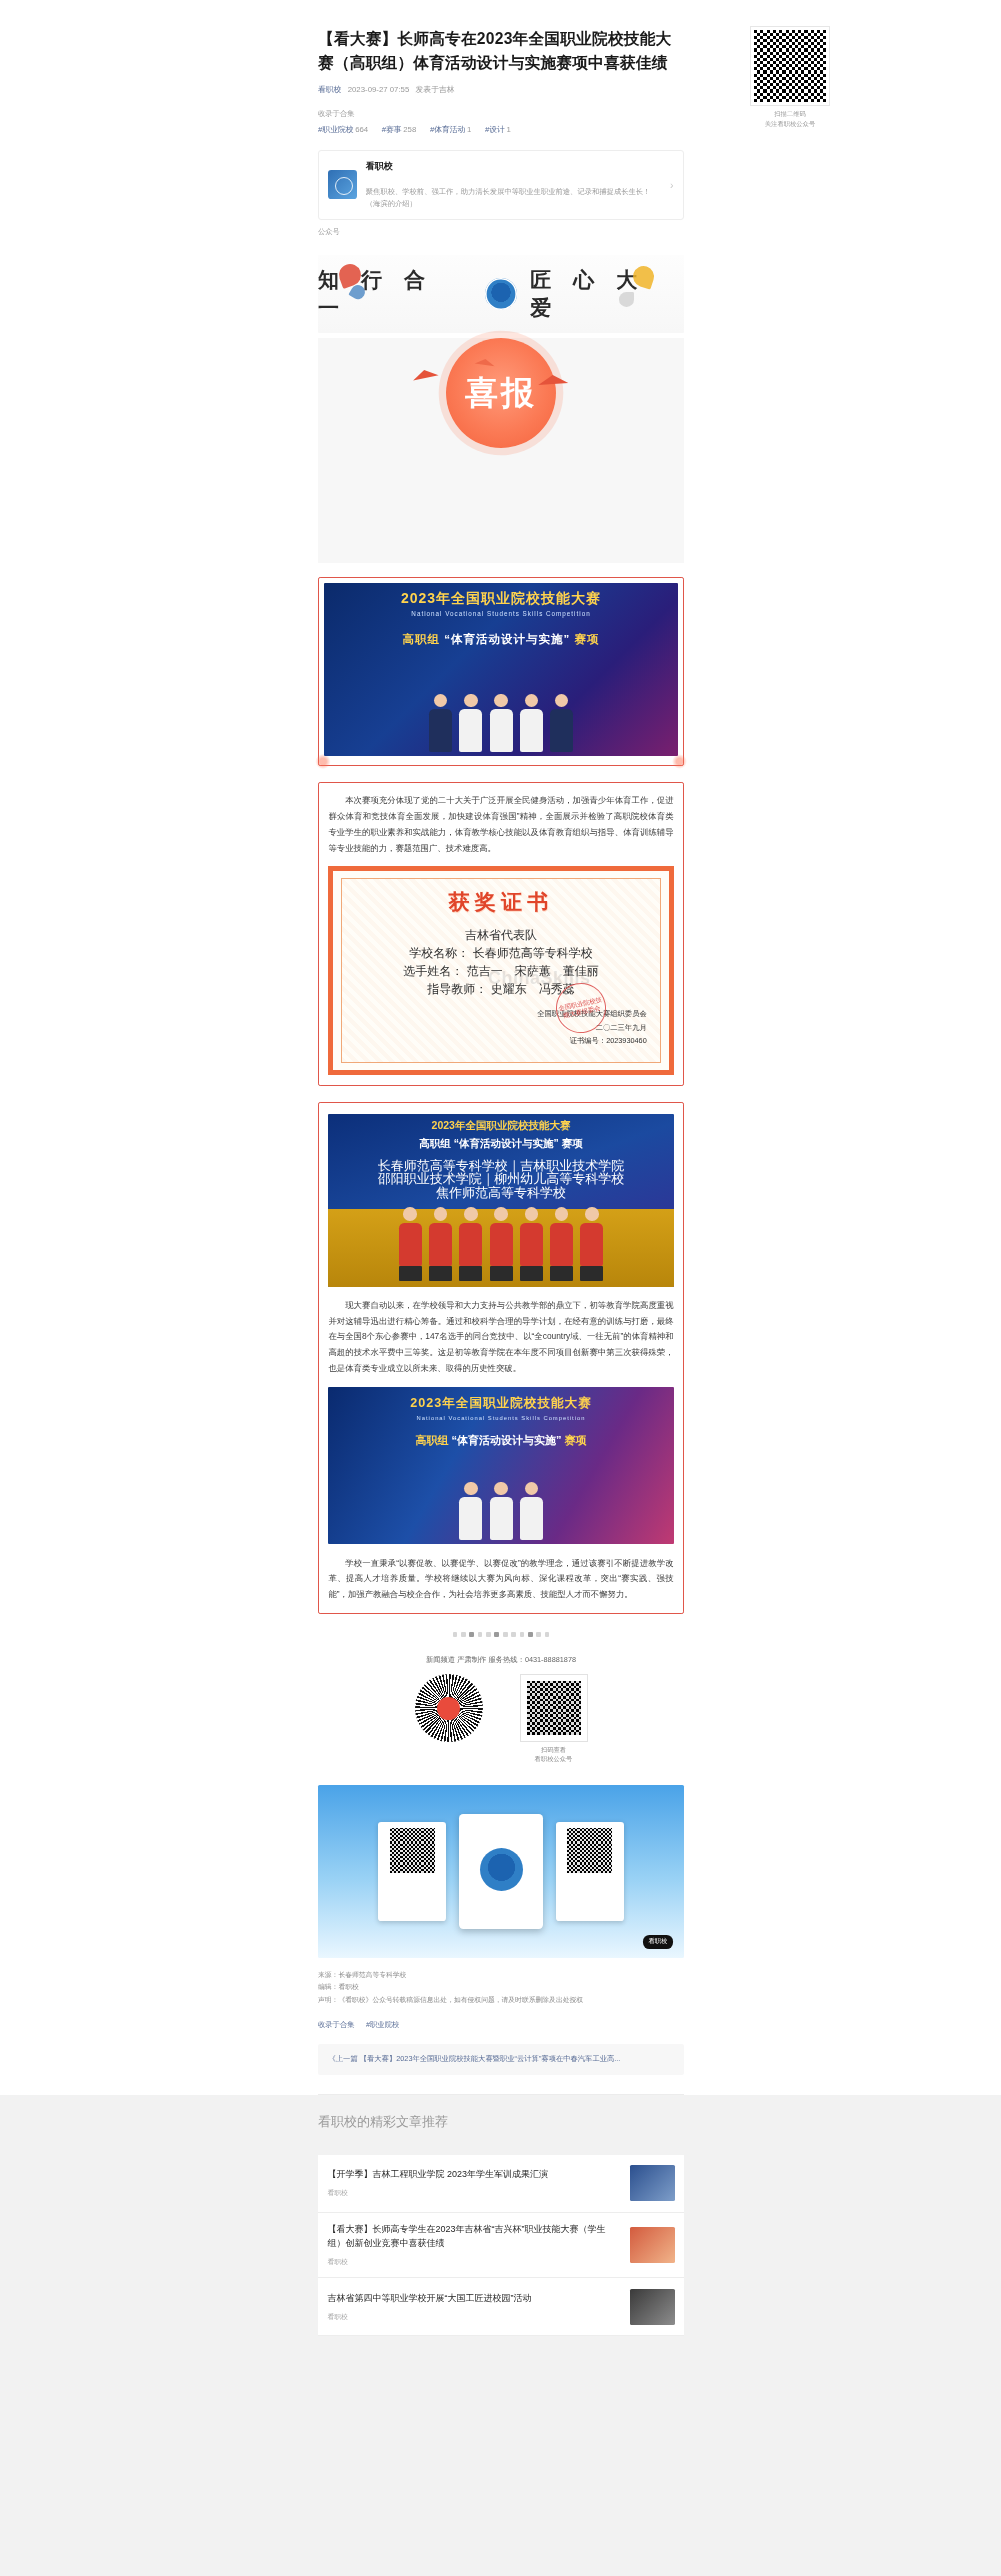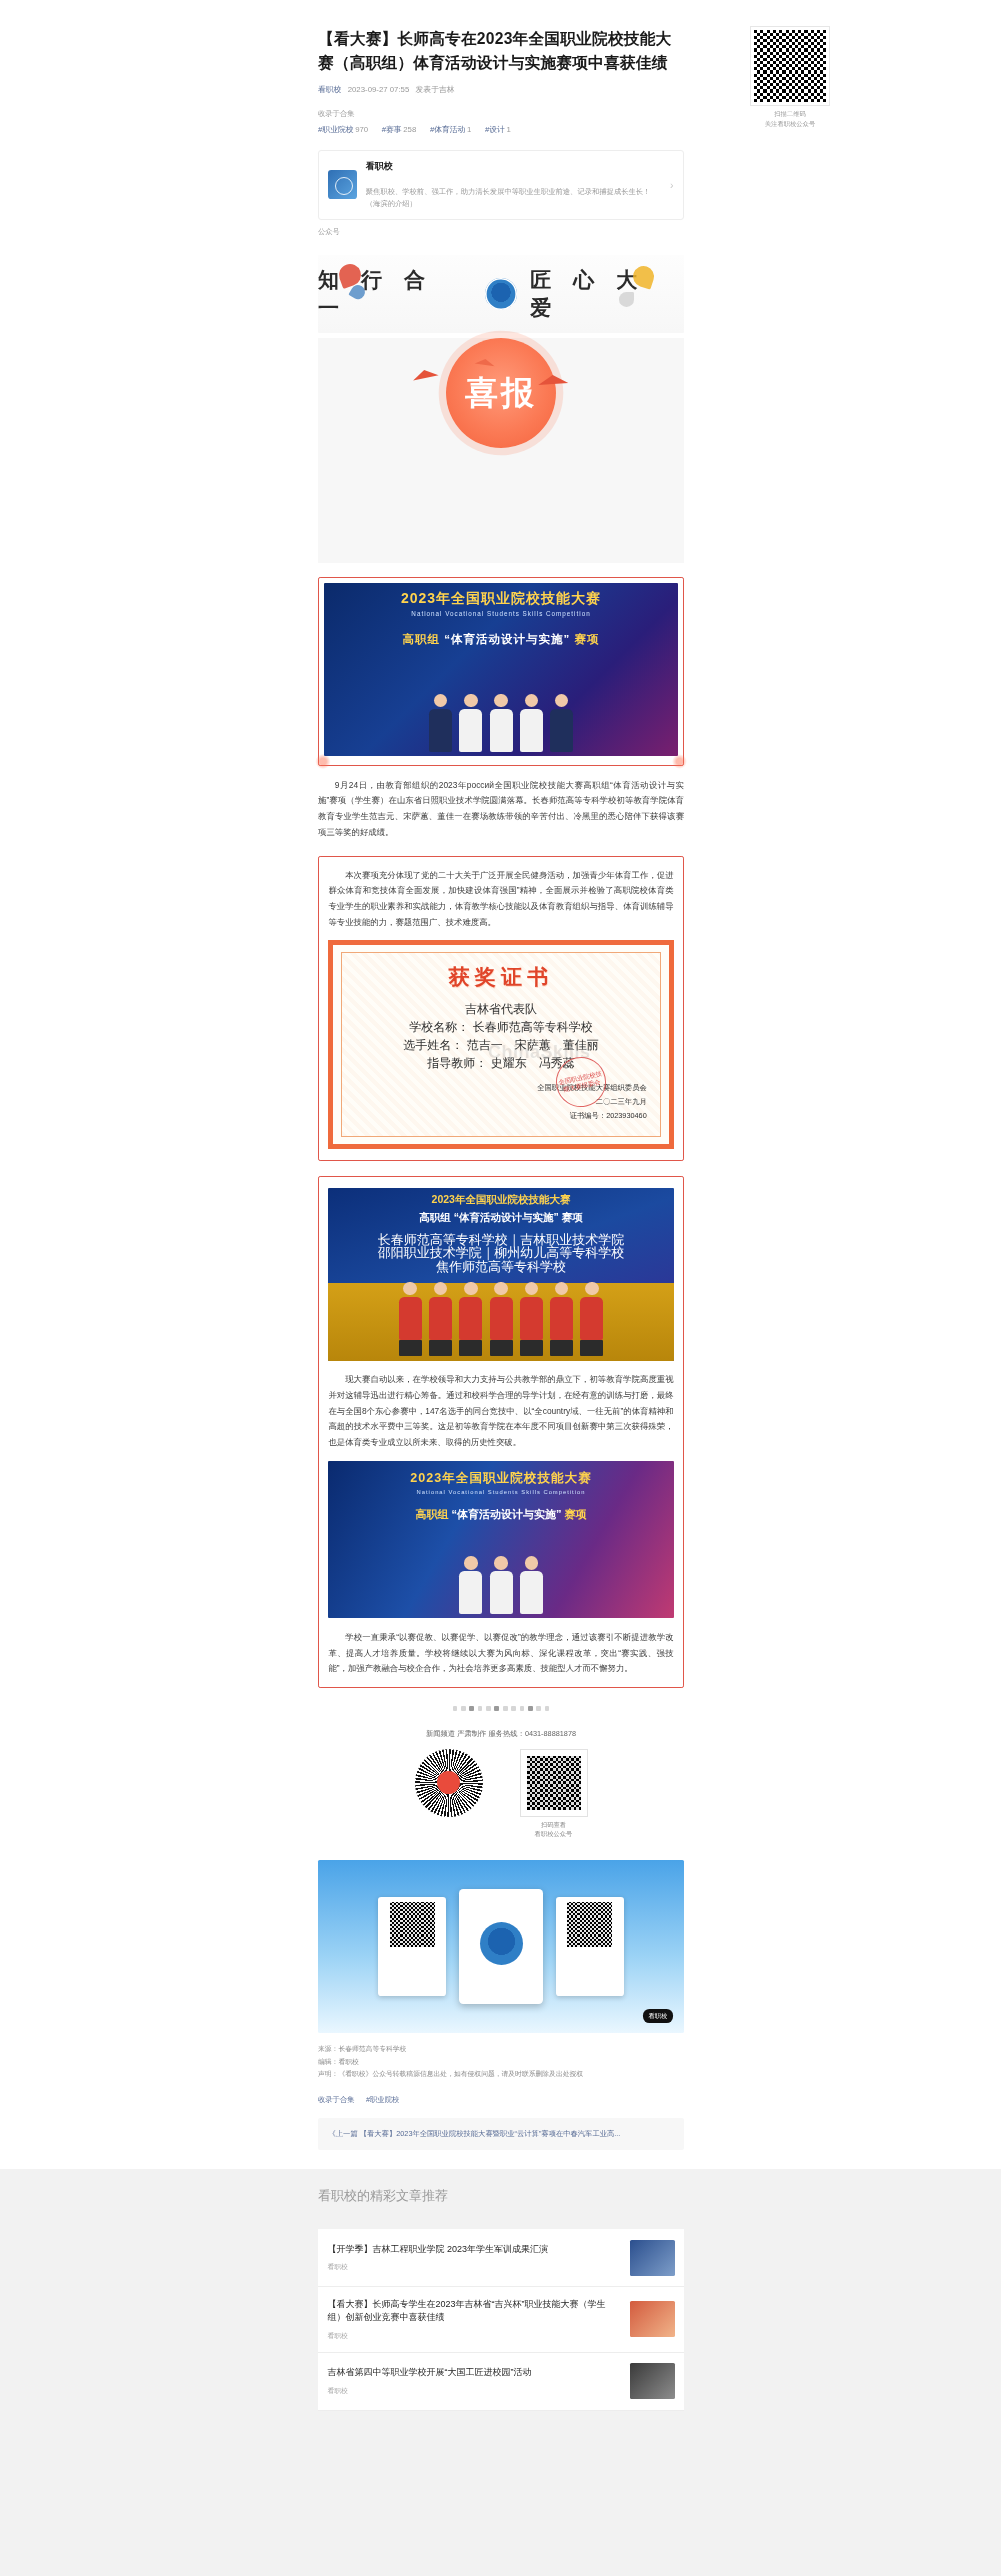--- a/index.html
+++ b/index.html
@@ -389,21 +389,21 @@
         <div class="title">【看大赛】长师高专在2023年全国职业院校技能大赛（高职组）体育活动设计与实施赛项中喜获佳绩</div>
         <div class="meta">
           <span class="account">看职校</span>
           <span>2023-09-27 07:55</span>
           <span>发表于吉林</span>
         </div>
 
         <div class="tags">
           <span class="tag-label">收录于合集</span>
           <div class="tag-row">
-            <span class="tag"><span>#职业院校</span><span class="cnt">970</span></span>
+            <span class="tag"><span>#职业院校</span><span class="cnt">664</span></span>
             <span class="tag"><span>#赛事</span><span class="cnt">258</span></span>
             <span class="tag"><span>#体育活动</span><span class="cnt">1</span></span>
             <span class="tag"><span>#设计</span><span class="cnt">1</span></span>
           </div>
         </div>
 
         <div class="profile-card">
           <div class="avatar"></div>
           <div class="profile-text">
             <div class="profile-name">看职校</div>
@@ -467,21 +467,20 @@
               </div>
             <div class="person dark">
                 <div class="h"></div>
                 <div class="b"></div>
               </div>
           </div>
         </div>
         <div class="photo-cap"></div>
       </div>
 
-      <div class="para">9月24日，由教育部组织的2023年россий全国职业院校技能大赛高职组“体育活动设计与实施”赛项（学生赛）在山东省日照职业技术学院圆满落幕。长春师范高等专科学校初等教育学院体育教育专业学生范吉元、宋萨蕙、董佳一在赛场教练带领的辛苦付出、冷黑里的悉心陪伴下获得该赛项三等奖的好成绩。</div>
 
       <div class="red-frame">
         <div class="para" style="margin-top:0">本次赛项充分体现了党的二十大关于广泛开展全民健身活动，加强青少年体育工作，促进群众体育和竞技体育全面发展，加快建设体育强国”精神，全面展示并检验了高职院校体育类专业学生的职业素养和实战能力，体育教学核心技能以及体育教育组织与指导、体育训练辅导等专业技能的力，赛题范围广、技术难度高。</div>
 
         <div class="cert">
           <div class="cert-inner">
             <div class="cert-title">获奖证书</div>
             <div class="cert-line" style="margin-top:9.4px">吉林省代表队</div>
             <div class="cert-line">
               <span>学校名称：</span>

